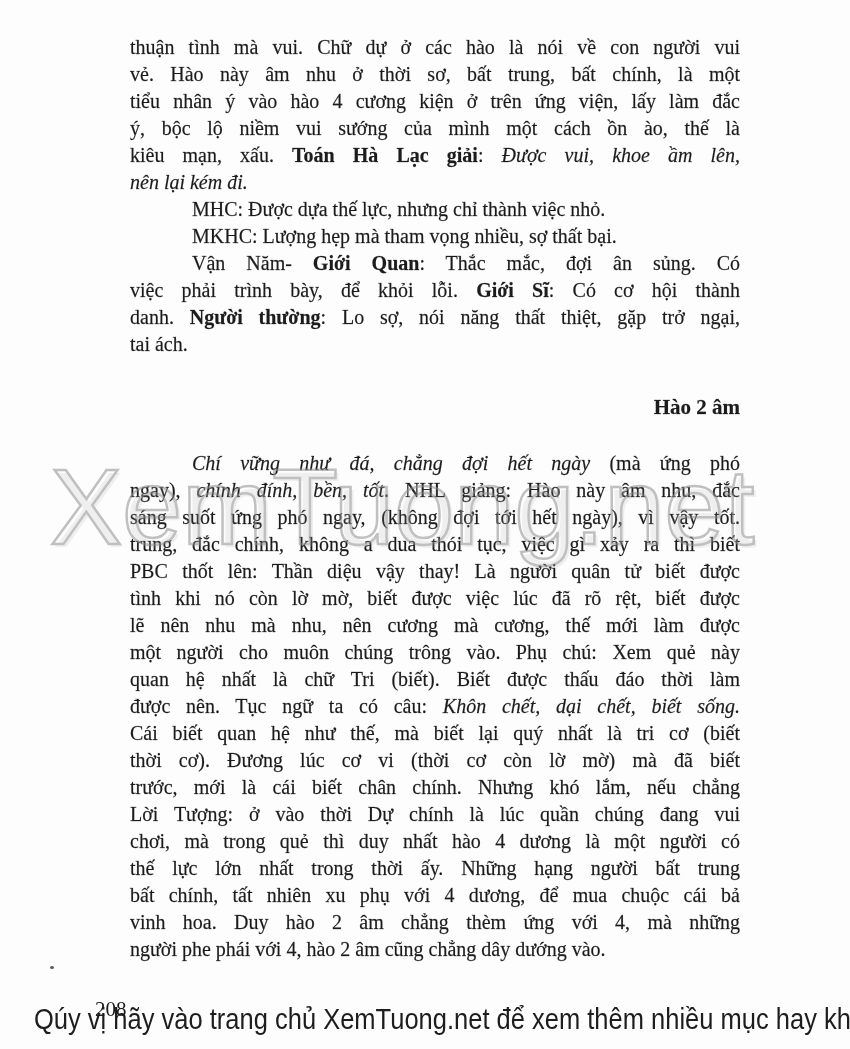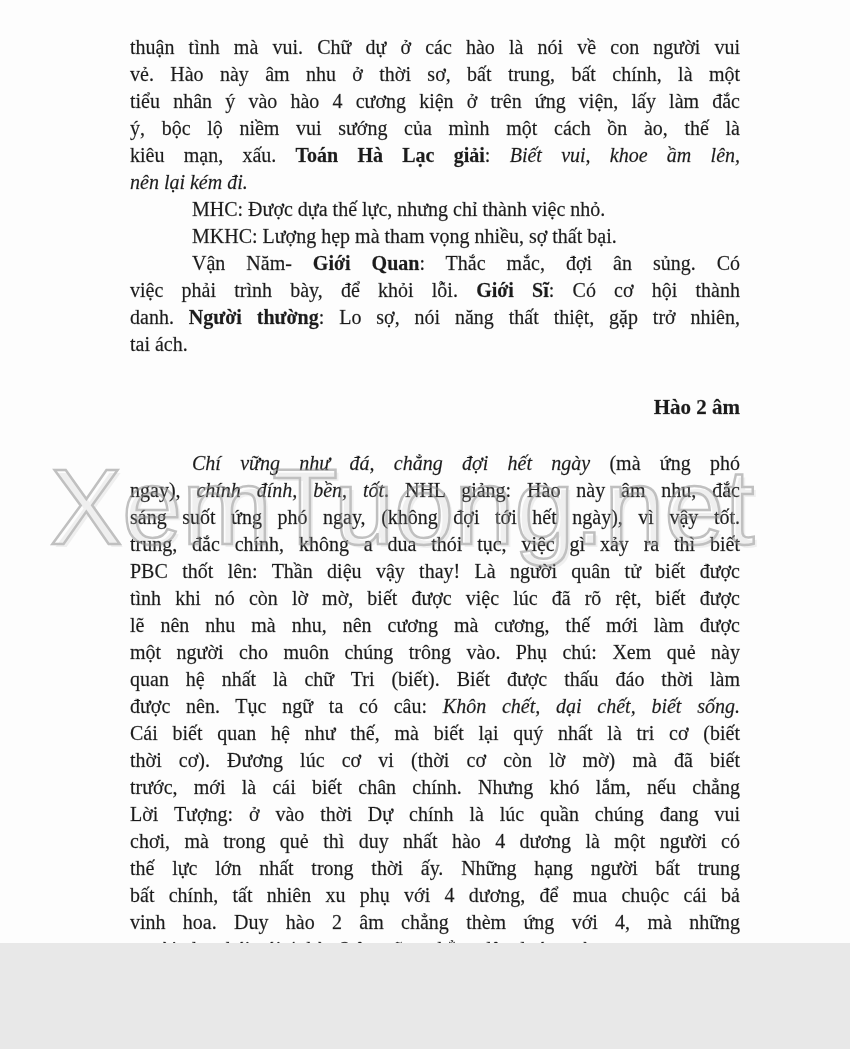--- a/index.html
+++ b/index.html
@@ -1,19 +1,19 @@
 <!DOCTYPE html>
 <html><head>
 <meta charset="utf-8">
 <style>
   html, body { margin: 0; padding: 0; background: #e8e8e8; }
   .page {
     position: relative;
     width: 850px;
-    height: 943px;
+    height: 1049px;
     background: #fdfdfd;
     overflow: hidden;
     font-family: "Liberation Serif", serif;
     color: #1c1c1c;
   }
   .text-column {
     position: absolute;
     left: 130px;
     top: 34px;
     width: 610px;
@@ -92,33 +92,33 @@
 </head>
 <body>
 
 <div class="page">
   <div class="text-column">
       <div class="para">
         <div class="line"><span>thuận tình mà vui. Chữ dự ở các hào là nói về con người vui</span></div>
         <div class="line"><span>vẻ. Hào này âm nhu ở thời sơ, bất trung, bất chính, là một</span></div>
         <div class="line"><span>tiểu nhân ý vào hào 4 cương kiện ở trên ứng viện, lấy làm đắc</span></div>
         <div class="line"><span>ý, bộc lộ niềm vui sướng của mình một cách ồn ào, thế là</span></div>
-        <div class="line"><span>kiêu mạn, xấu. </span><span class="b">Toán Hà Lạc giải</span><span>: </span><span class="i">Biết vui, khoe ầm lên,</span></div>
+        <div class="line"><span>kiêu mạn, xấu. </span><span class="b">Toán Hà Lạc giải</span><span>: </span><span class="i">Được vui, khoe ầm lên,</span></div>
         <div class="line last"><span class="i">nên lại kém đi.</span></div>
       </div>
       <div class="para">
         <div class="line last indent"><span>MHC: Được dựa thế lực, nhưng chỉ thành việc nhỏ.</span></div>
       </div>
       <div class="para">
         <div class="line last indent"><span>MKHC: Lượng hẹp mà tham vọng nhiều, sợ thất bại.</span></div>
       </div>
       <div class="para">
         <div class="line indent"><span>Vận Năm- </span><span class="b">Giới Quan</span><span>: Thắc mắc, đợi ân sủng. Có</span></div>
         <div class="line"><span>việc phải trình bày, để khỏi lỗi. </span><span class="b">Giới Sĩ</span><span>: Có cơ hội thành</span></div>
-        <div class="line"><span>danh. </span><span class="b">Người thường</span><span>: Lo sợ, nói năng thất thiệt, gặp trở nhiên,</span></div>
+        <div class="line"><span>danh. </span><span class="b">Người thường</span><span>: Lo sợ, nói năng thất thiệt, gặp trở ngại,</span></div>
         <div class="line last"><span>tai ách.</span></div>
       </div>
       <div class="heading">Hào 2 âm</div>
       <div class="para">
         <div class="line indent"><span class="i">Chí vững như đá, chẳng đợi hết ngày</span><span> (mà ứng phó</span></div>
         <div class="line"><span>ngay), </span><span class="i">chính đính, bền, tốt</span><span>. NHL giảng: Hào này âm nhu, đắc</span></div>
         <div class="line"><span>sáng suốt ứng phó ngay, (không đợi tới hết ngày), vì vậy tốt.</span></div>
         <div class="line"><span>trung, đắc chính, không a dua thói tục, việc gì xảy ra thì biết</span></div>
         <div class="line"><span>PBC thốt lên: Thần diệu vậy thay! Là người quân tử biết được</span></div>
         <div class="line"><span>tình khi nó còn lờ mờ, biết được việc lúc đã rõ rệt, biết được</span></div>

